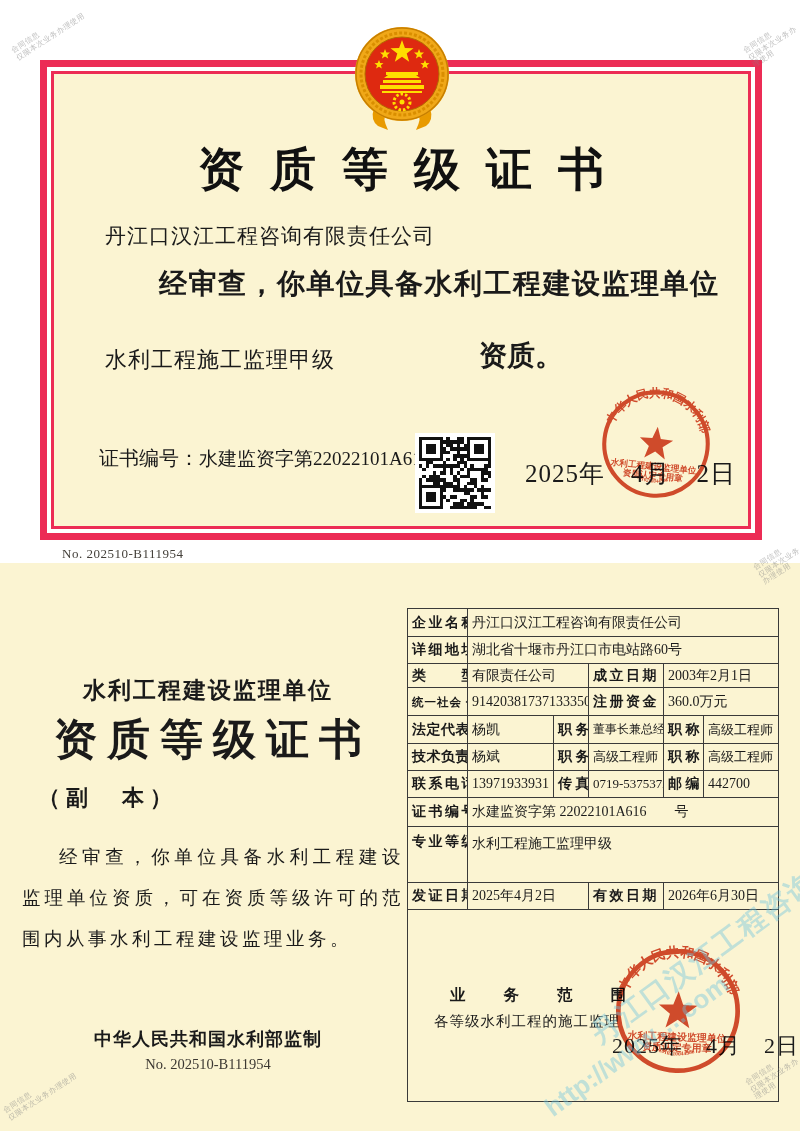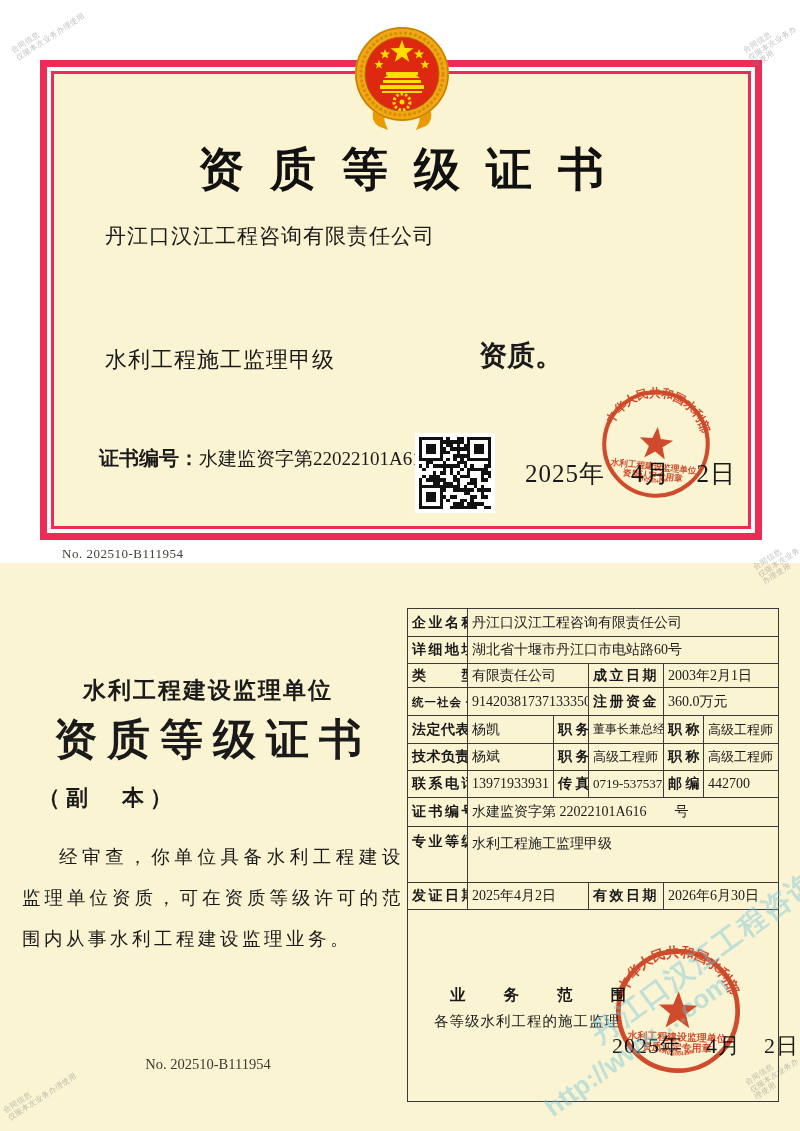--- a/index.html
+++ b/index.html
@@ -21,21 +21,21 @@
   .front-title {
     position:absolute; left:0; top:72px; width:100%; text-align:center;
     font-size:46px; font-weight:bold; letter-spacing:26px; text-indent:26px; color:#111;
   }
   .front-company { position:absolute; left:58px; top:155px; font-size:21px; letter-spacing:1px; }
   .front-statement { position:absolute; left:112px; top:198px; font-size:28px; font-weight:bold; letter-spacing:1.5px; }
   .front-grade { position:absolute; left:58px; top:278px; font-size:22px; letter-spacing:1px; }
   .front-suffix { position:absolute; left:432px; top:270px; font-size:28px; font-weight:bold; }
   .front-certno { position:absolute; left:52px; top:378px; font-size:19px; }
   .front-valid  { position:absolute; left:52px; top:414px; font-size:19px; }
-  .flabel { font-weight:bold; font-size:20px; }
+  .flabel { font-weight:normal; font-size:20px; }
   .front-date { position:absolute; left:478px; top:390px; font-size:25px; letter-spacing:1px; z-index:1; }
   
   .qr {
     position:absolute; left:368px; top:366px; width:80px; height:80px;
     background:#ffffff; padding:4px;
     display:grid; grid-template-columns:repeat(21,1fr); grid-template-rows:repeat(21,1fr);
   }
   .qr i { display:block; }
   .qr i.on { background:#111; }
   
@@ -115,20 +115,21 @@
       <path d="M32 56 L68 56 L64 53 L36 53 Z" fill="#FFDE00"></path>
       <rect x="31" y="58" width="38" height="3" fill="#FFDE00"></rect>
       <rect x="28" y="63" width="44" height="4" fill="#FFDE00"></rect>
       <rect x="30" y="69" width="40" height="2" fill="#FFDE00"></rect>
       <circle cx="50" cy="80" r="8" fill="none" stroke="#FFDE00" stroke-width="3" stroke-dasharray="2.5 2"></circle>
       <circle cx="50" cy="80" r="2.5" fill="#FFDE00"></circle>
     </svg>
 
     <div class="front-title">资质等级证书</div>
     <div class="front-company">丹江口汉江工程咨询有限责任公司</div>
+    <div class="front-statement">经审查，你单位具备水利工程建设监理单位</div>
     <div class="front-grade">水利工程施工监理甲级</div>
     <div class="front-suffix">资质。</div>
 
     <div class="front-certno">
       <span class="flabel">证书编号：</span><span>水建监资字第22022101A616号</span>
     </div>
 
     <div class="qr">
         <i class="on"></i>
         <i class="on"></i>
@@ -590,20 +591,21 @@
 
   <div class="serial-top">No. 202510-B111954</div>
 
   <div class="cert-back">
 
     <div class="back-left">
       <div class="back-unit">水利工程建设监理单位</div>
       <div class="back-title">资质等级证书</div>
       <div class="back-copy">（副　本）</div>
       <div class="back-para">经审查，你单位具备水利工程建设监理单位资质，可在资质等级许可的范围内从事水利工程建设监理业务。</div>
+      <div class="back-issuer">中华人民共和国水利部监制</div>
       <div class="back-serial">No. 202510-B111954</div>
     </div>
 
     <table class="info">
       <colgroup>
           <col style="width:60px">
           <col style="width:86px">
           <col style="width:35px">
           <col style="width:75px">
           <col style="width:40px">

